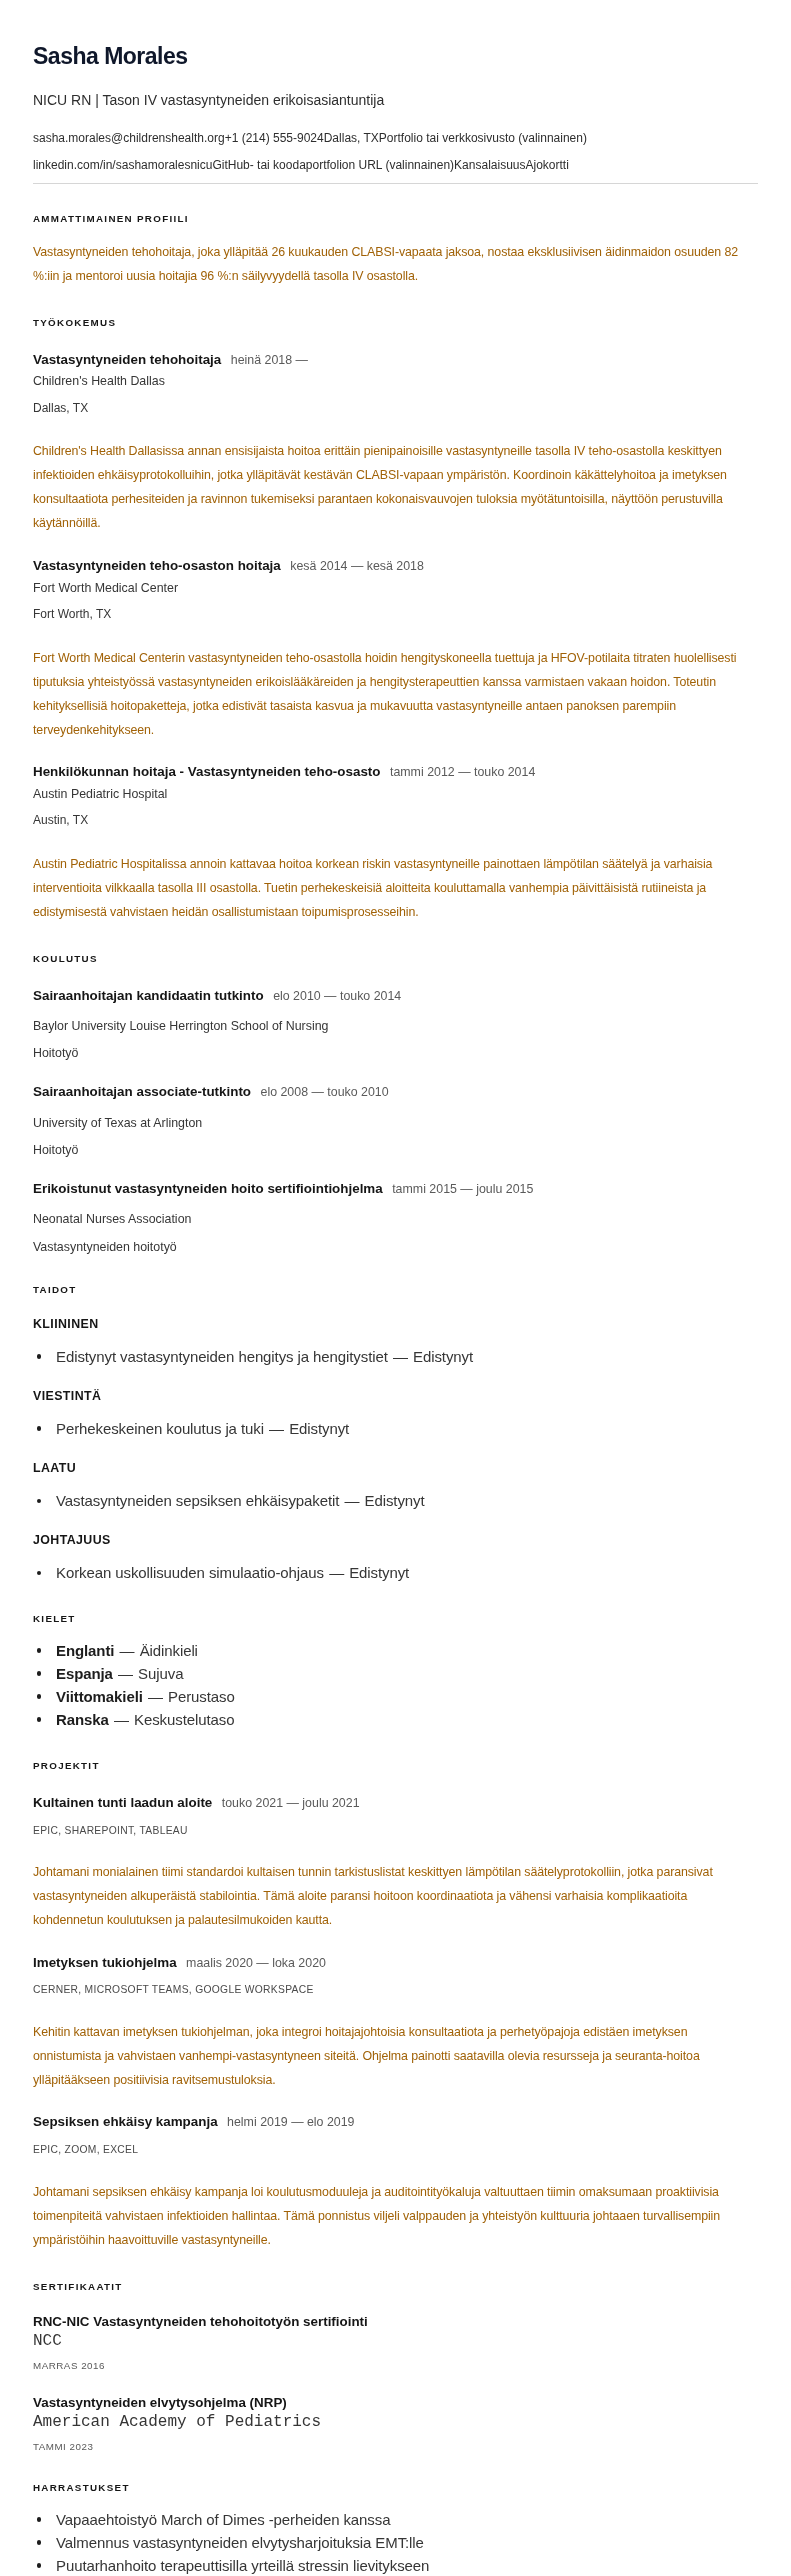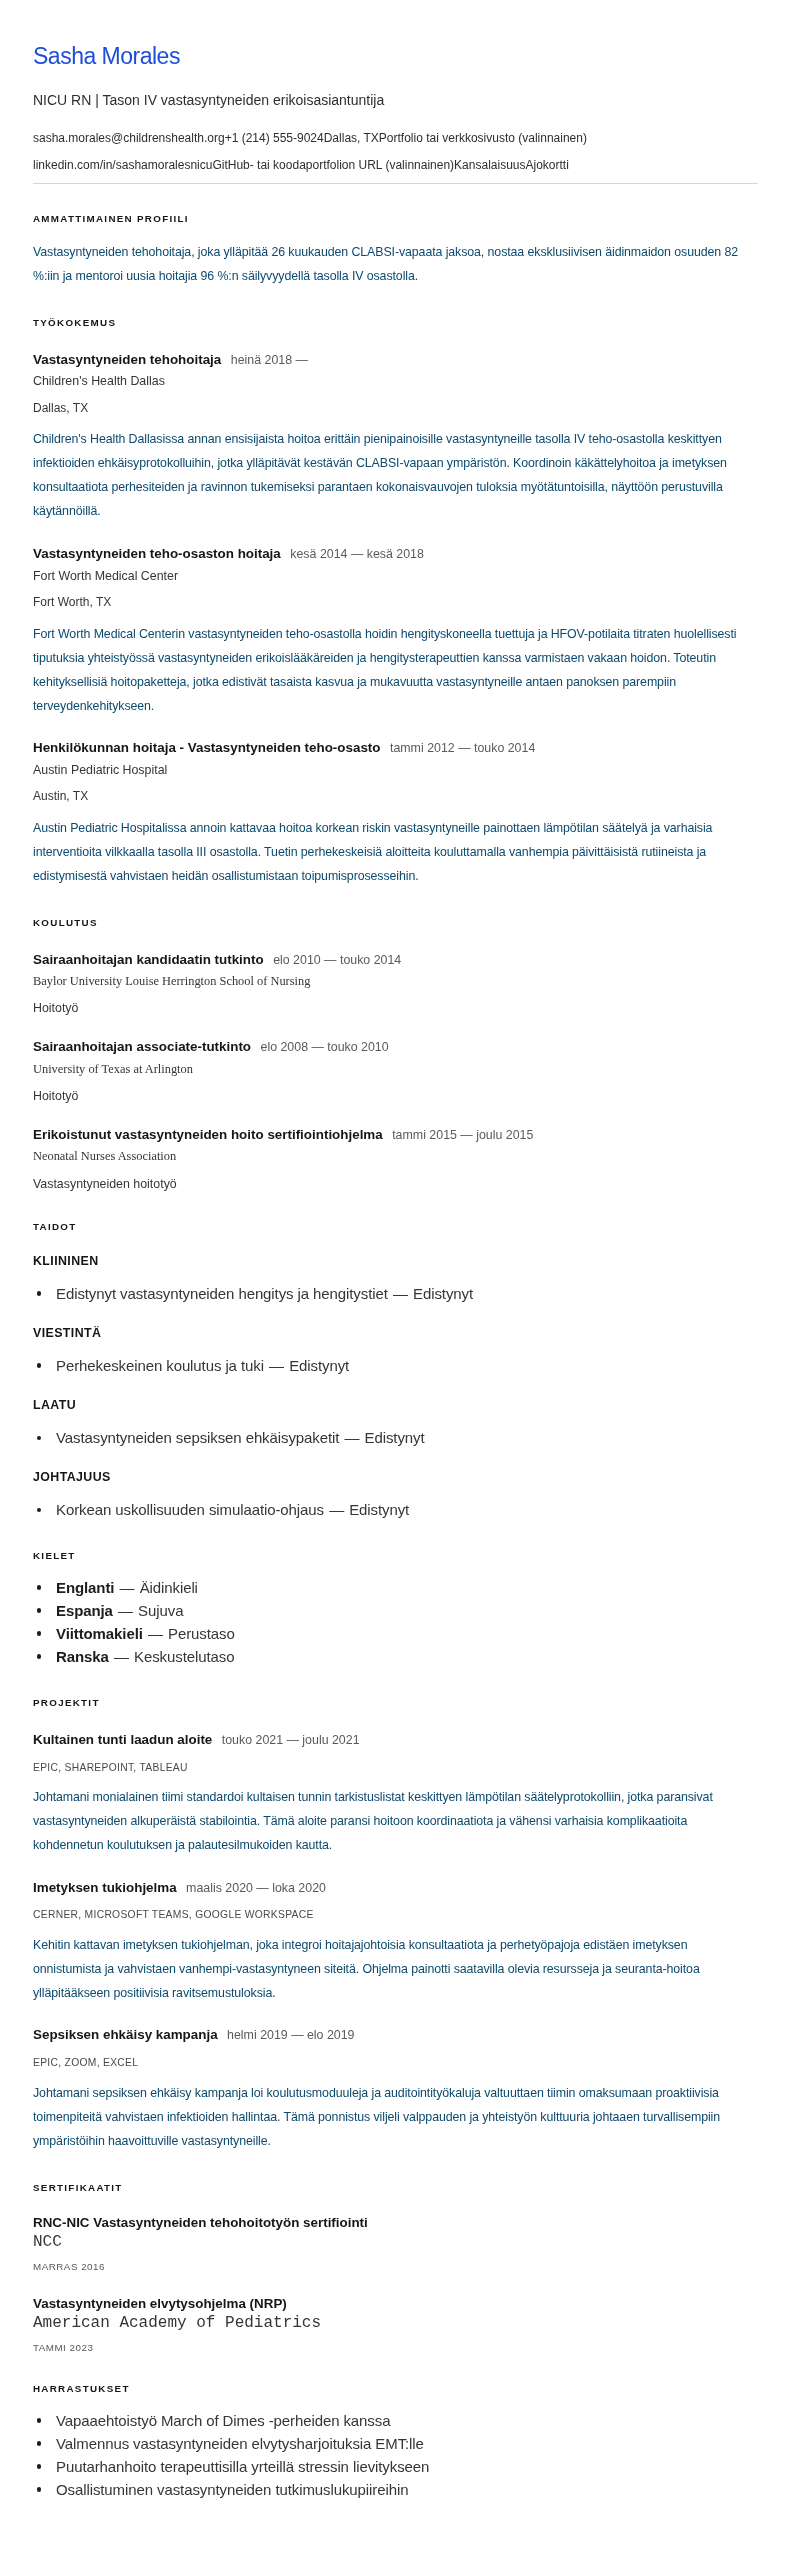--- a/index.html
+++ b/index.html
@@ -13,22 +13,22 @@
     width: 791px;
     height: 2615px;
     padding: 43px 33px 0 33px;
     background: #ffffff;
     overflow: hidden;
   }
 
   
   .name {
     font-size: 23px;
-    font-weight: 400;
-    color: #1d4ed8;
+    font-weight: 700;
+    color: #0f172a;
     letter-spacing: -0.5px;
     line-height: 1.15;
   }
   .subtitle {
     margin-top: 21.6px;
     font-size: 14px;
     color: #2e2e2e;
     line-height: 1.3;
   }
   .contact-line {
@@ -51,21 +51,21 @@
     font-weight: 700;
     letter-spacing: 1.3px;
     color: #161616;
     line-height: 1.25;
   }
   .body {
     margin-top: 14.4px;
     font-size: 12.4px;
     line-height: 24px;
     letter-spacing: -0.1px;
-    color: #0c4a6e;
+    color: #a16207;
     max-width: 725px;
   }
 
   
   .entry { margin-top: 21.6px; }
   .entry-head { line-height: 1.3; }
   .etitle {
     display: inline;
     font-size: 13.4px;
     font-weight: 700;
@@ -76,23 +76,23 @@
     color: #5a5a5a;
     margin-left: 7.2px;
   }
   .eline {
     margin-top: 5.2px;
     font-size: 12.4px;
     color: #363636;
     line-height: 1.3;
   }
   .eline.loc { margin-top: 11.3px; font-size: 12px; }
-  .entry .body { margin-top: 11px; }
-
-  .edu-school { margin-top: 5px; font-family: Liberation Serif, serif; }
+  .entry .body { margin-top: 23px; }
+
+  .edu-school { margin-top: 14px; }
   .edu-field { margin-top: 11.3px; }
 
   .tools {
     margin-top: 12.4px;
     font-size: 10.3px;
     letter-spacing: 0.3px;
     color: #4a4a4a;
     line-height: 1.3;
   }
 

